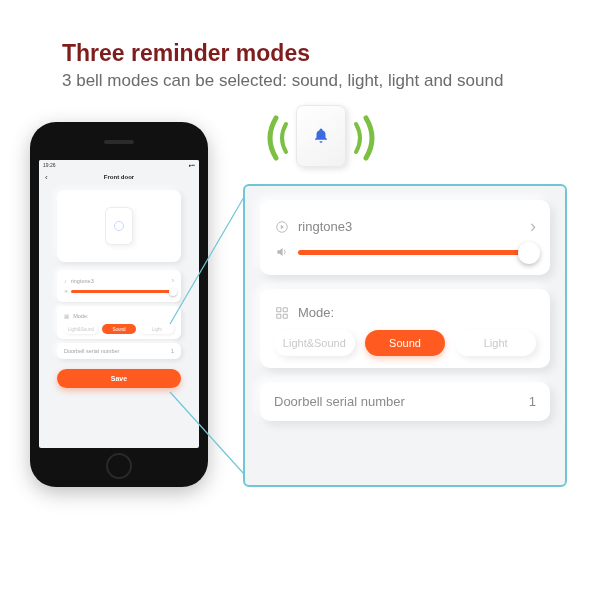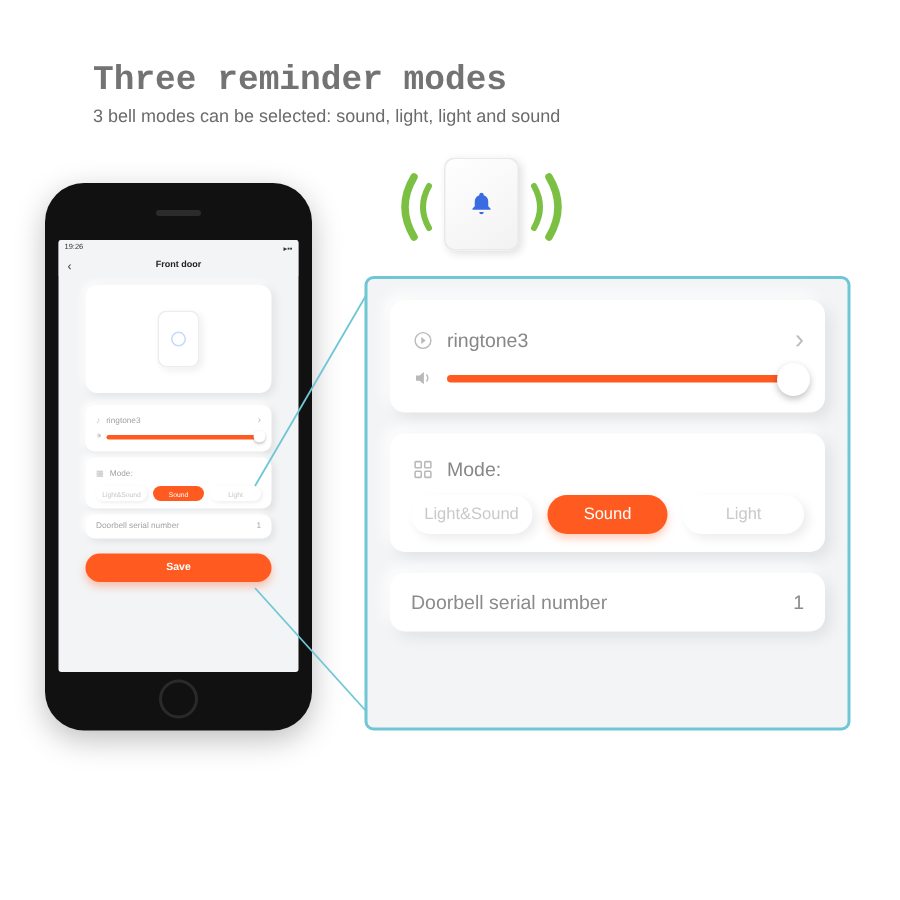--- a/index.html
+++ b/index.html
@@ -1,19 +1,19 @@
 <!DOCTYPE html>
 <html><head>
 <meta charset="utf-8">
 <style>
   * { box-sizing: border-box; margin: 0; padding: 0; }
   body { width: 600px; height: 600px; background: #fff; font-family: -apple-system, Helvetica, Arial, sans-serif; overflow: hidden; position: relative; }
   
-  .heading { margin: 40px 0 4px 62px; font-size: 23px; font-weight: 800; color: #737373; font-family: Liberation Mono, monospace; }
-  .subheading { margin: 0 0 18px 62px; font-size: 12px; color: #6b6b6b; }
+  .heading { margin: 40px 0 4px 62px; font-size: 23px; font-weight: 800; color: #7f1d1d; }
+  .subheading { margin: 0 0 18px 62px; font-size: 17px; color: #6b6b6b; }
 
   
   .phone { position: absolute; left: 30px; top: 122px; width: 178px; height: 365px; background: #111; border-radius: 26px; box-shadow: 0 6px 20px rgba(0,0,0,0.25); }
   .phone-screen { position: absolute; left: 9px; top: 38px; width: 160px; height: 288px; background: #f3f4f6; border-radius: 2px; overflow: hidden; font-size: 5.5px; color: #444; }
   .phone-speaker { position: absolute; top: 18px; left: 50%; transform: translateX(-50%); width: 30px; height: 4px; background: #2b2b2b; border-radius: 2px; }
   .phone-home { position: absolute; bottom: 8px; left: 50%; transform: translateX(-50%); width: 26px; height: 26px; border: 2px solid #2a2a2a; border-radius: 50%; }
 
   .p-status { height: 10px; background: #f3f4f6; color:#333; font-size:5px; padding:2px 4px; display:flex; justify-content:space-between; }
   .p-header { height: 14px; display:flex; align-items:center; justify-content:center; position:relative; background:#f3f4f6; }
   .p-back { position:absolute; left:6px; font-size:8px; color:#333; }

